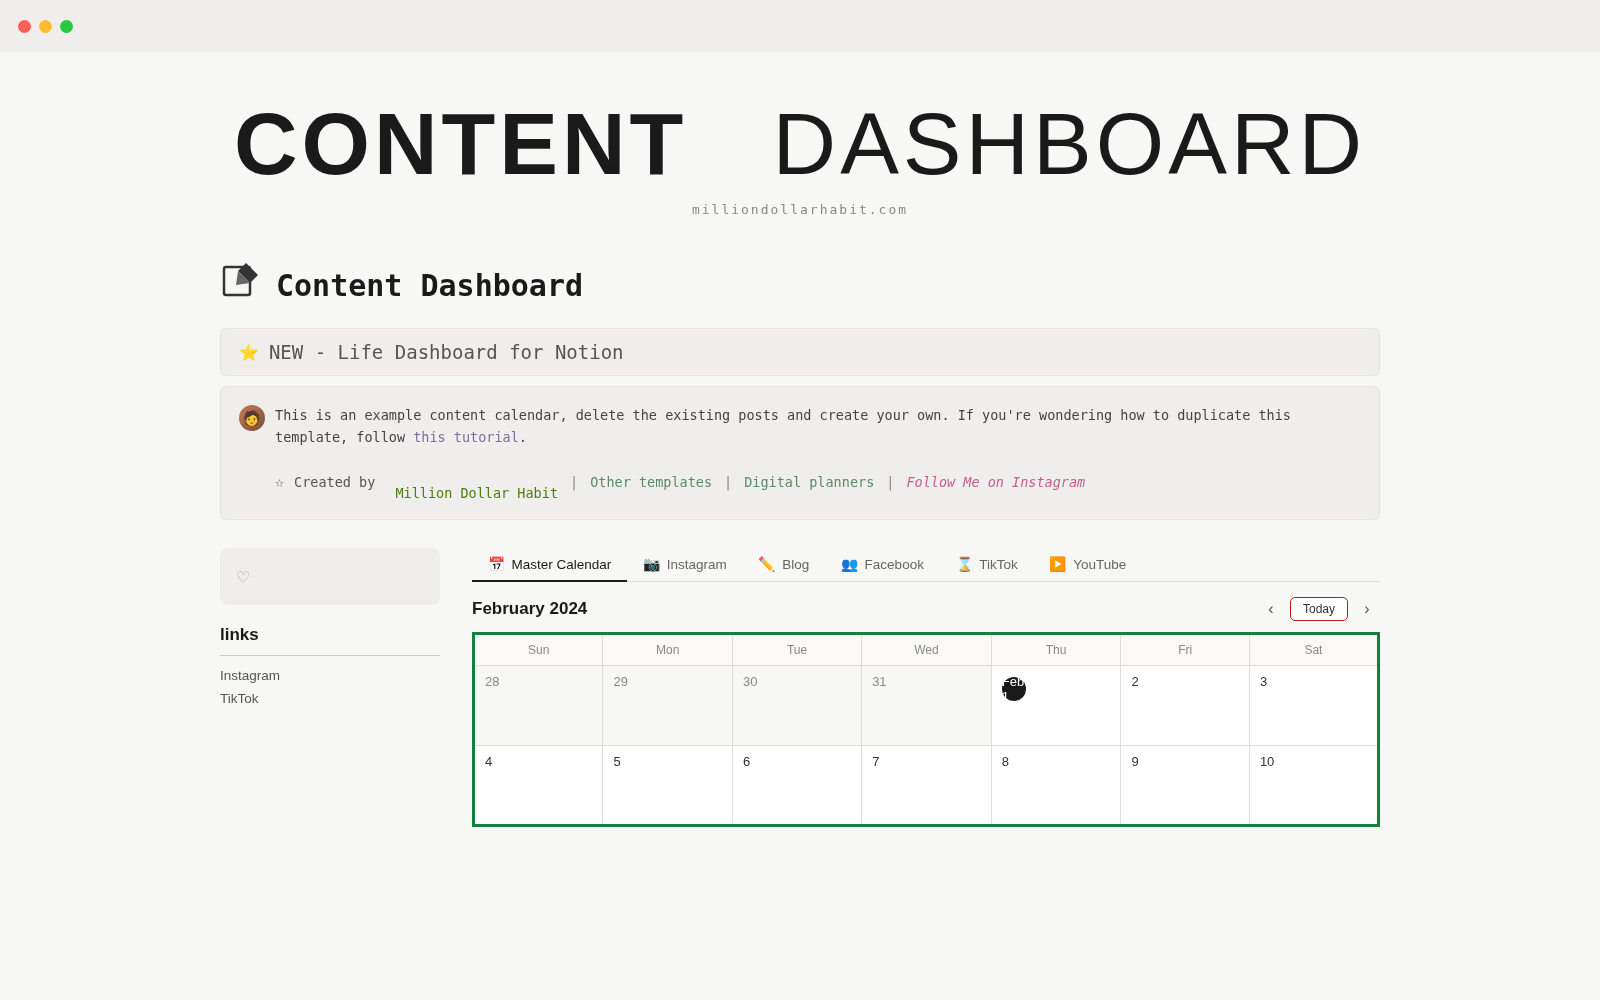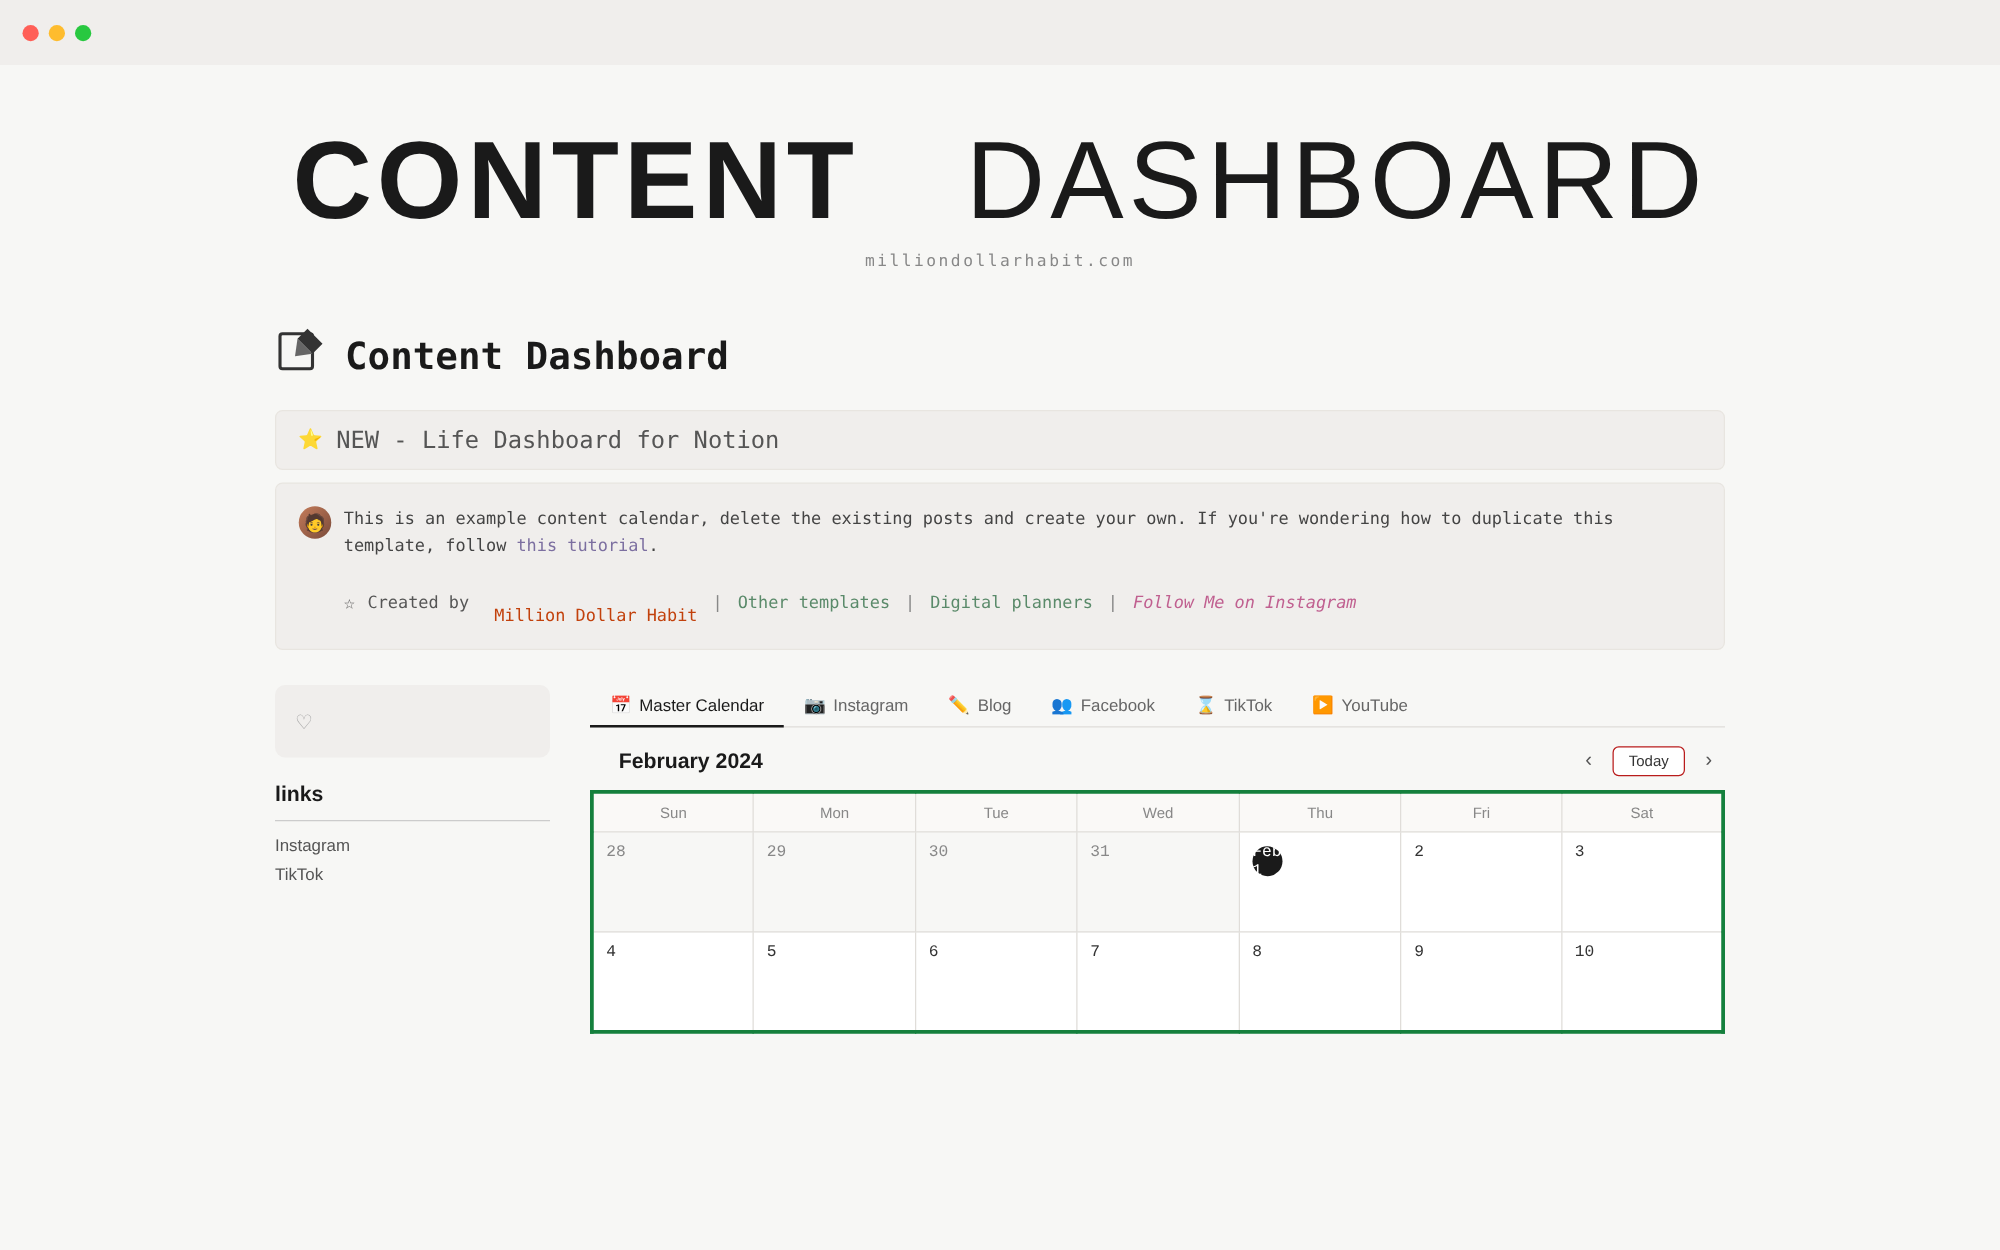--- a/index.html
+++ b/index.html
@@ -225,21 +225,20 @@
     .cal-header {
       display: flex;
       align-items: center;
       justify-content: space-between;
       padding: 14px 0 10px;
     }
     .cal-month {
       font-size: 17px;
       font-weight: 700;
       color: #1a1a1a;
-      margin-left: 23px;
     }
     .cal-nav {
       display: flex;
       align-items: center;
       gap: 6px;
     }
     .cal-nav-btn {
       width: 26px; height: 26px;
       border: none;
       background: transparent;
@@ -276,21 +275,20 @@
       background: #faf9f7;
     }
     .cal-grid td {
       padding: 8px 10px;
       vertical-align: top;
       font-size: 13px;
       color: #888;
       border: 1px solid #e0ddd9;
       height: 80px;
       width: 140px;
-      font-family: Liberation Mono, monospace;
     }
     .cal-grid td.current-month {
       color: #333;
       background: white;
     }
     .cal-grid td.today .day-num {
       background: #1a1a1a;
       color: white;
       border-radius: 50%;
       width: 24px; height: 24px;
@@ -345,21 +343,21 @@
   <div class="info-block">
     <div class="info-top">
       <div class="avatar">🧑</div>
       <div class="info-text">
         <span>This is an example content calendar, delete the existing posts and create your own. If you're wondering how to duplicate this template, follow </span><a href="#" style="color: rgb(124, 111, 160);">this tutorial</a>.
       </div>
     </div>
     <div class="info-links">
       <span class="star-icon">☆</span>
       <span>Created by</span>
-      &nbsp;<a href="#" style="color: #c2410c; margin-top: 23px;">Million Dollar Habit</a>
+      &nbsp;<a href="#" style="color: #4d7c0f; margin-top: 23px;">Million Dollar Habit</a>
       <span class="sep">|</span>
       <a href="#" class="green" style="color: rgb(90, 138, 106);">Other templates</a>
       <span class="sep">|</span>
       <a href="#" class="green" style="color: rgb(90, 138, 106);">Digital planners</a>
       <span class="sep">|</span>
       <a href="#" class="pink" style="color: rgb(192, 96, 144);">Follow Me on Instagram</a>
     </div>
   </div>
 
   <div class="bottom-section">

